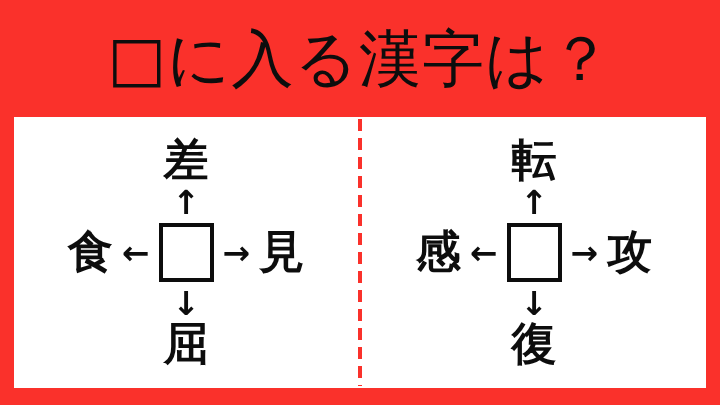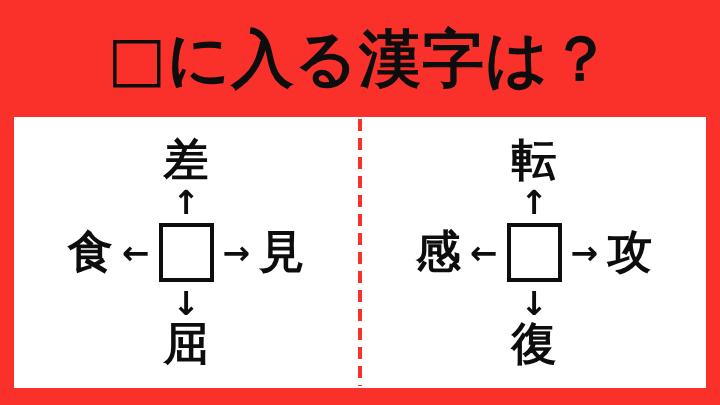--- a/index.html
+++ b/index.html
@@ -13,21 +13,21 @@
   body{
     width:720px; height:405px; overflow:hidden;
     background:var(--background);
     font-family:"DejaVu Sans","Liberation Sans",sans-serif;
   }
   .page{ position:relative; width:720px; height:405px; }
 
   .title{
     position:absolute; left:0; top:0; width:720px; height:117px;
     display:flex; align-items:center; justify-content:center;
-    font-size:62px; font-weight:bold; color:var(--ink);
+    font-size:62px; font-weight:normal; color:var(--ink);
     line-height:1; letter-spacing:1px; white-space:nowrap;
   }
 
   .panel{
     position:absolute; left:14px; top:117px; width:692px; height:271px;
     background:var(--panel);
     display:flex; flex-direction:row; align-items:stretch;
   }
 
   .divider{

